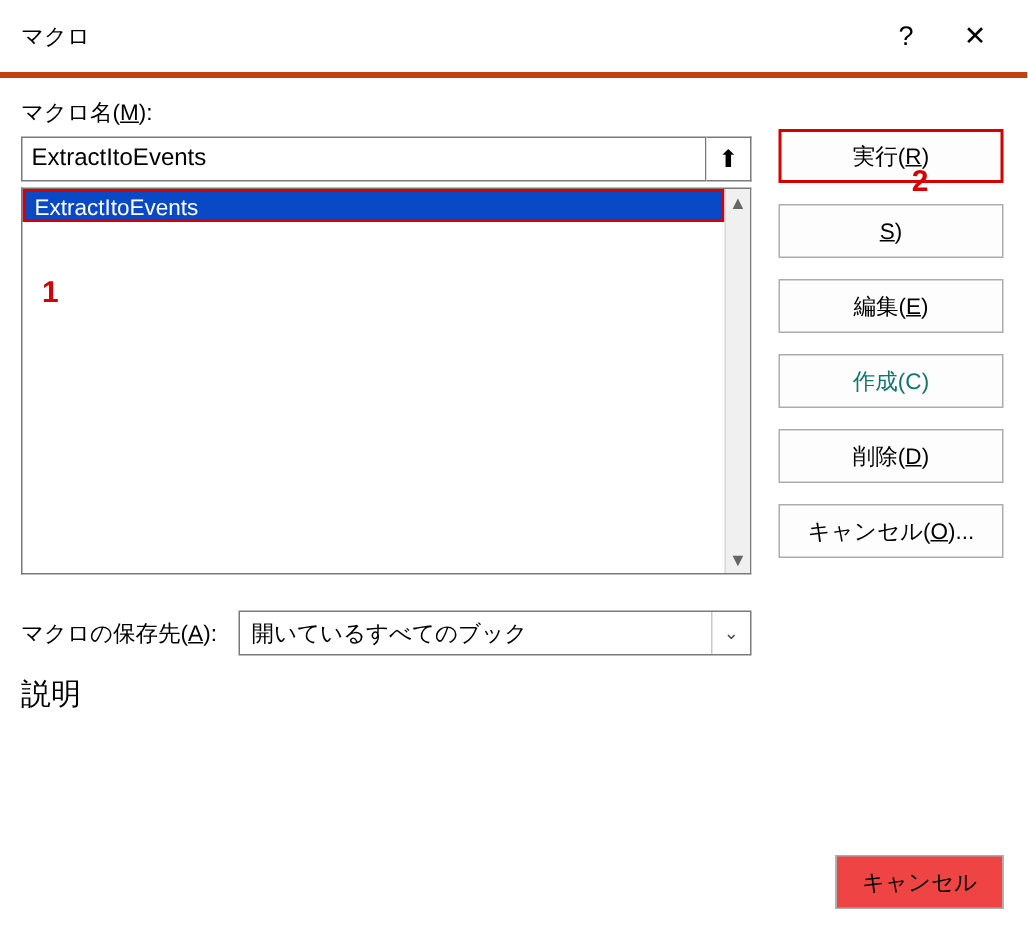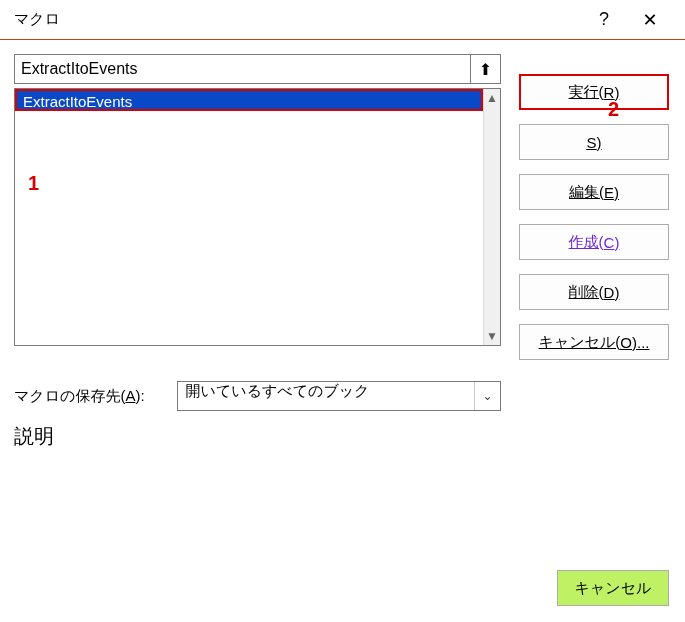--- a/index.html
+++ b/index.html
@@ -6,25 +6,25 @@
   body {
     font-family: "Yu Gothic UI", "Meiryo", sans-serif;
     font-size: 15px;
     background: #fff;
     width: 685px;
     height: 622px;
     position: relative;
     color: #000;
   }
   .titlebar {
-    height: 40px;
+    height: 52px;
     display: flex;
     align-items: center;
     padding: 0 12px 0 14px;
-    border-bottom: 1px solid #c2410c;
+    border-bottom: 4px solid #c2410c;
   }
   .titlebar .title { flex: 1; font-size: 15px; }
   .titlebar .help {
     width: 46px; text-align: center; font-size: 18px;
   }
   .titlebar .close {
     width: 46px; text-align: center; font-size: 18px;
   }
   .content { padding: 14px 16px 0 14px; position: relative; }
   .row-top { display: flex; align-items: flex-start; }
@@ -65,63 +65,65 @@
   .annot {
     position: absolute; color: #d80000; font-weight: bold; font-size: 20px;
   }
   .annot-1 { left: 28px; top: 132px; }
   .annot-2 { right: 66px; top: 58px; }
   .btn {
     height: 36px; border: 1px solid #adadad; background: #fdfdfd;
     font-size: 15px; font-family: inherit;
     display: flex; align-items: center; justify-content: center;
     cursor: pointer;
-    text-decoration: underline;
   }
-  .btn.disabled { color: #6d28d9; }
+  .btn.disabled { color: #0f766e; }
   .btn.hl { border: 2px solid #d80000; }
   .btn .u { text-decoration: underline; }
-  .lower { display: flex; align-items: center; margin-top: 35px; gap: 32px; }
+  .lower { display: flex; align-items: center; margin-top: 24px; gap: 14px; }
   .select {
     position: relative; flex: 1; max-width: 352px;
     height: 30px; border: 1px solid #7a7a7a;
-    display: flex; align-items: flex-start; padding: 0 8px;
+    display: flex; align-items: center; padding: 0 8px;
     background: #fff;
   }
   .select .chev {
     position: absolute; right: 0; top: 0; bottom: 0; width: 26px;
     border-left: 1px solid #c8c8c8;
     display: flex; align-items: center; justify-content: center;
     font-size: 12px; color: #444;
   }
   .desc-label { margin-top: 12px; font-size: 20px; }
   .cancel-row {
     position: absolute; right: 16px; bottom: 16px;
   }
   .cancel-btn {
     width: 112px; height: 36px; border: 1px solid #adadad;
-    background: #bef264; font-size: 15px; font-family: inherit;
+    background: #ef4444; font-size: 15px; font-family: inherit;
     display: flex; align-items: center; justify-content: center;
   }
 </style>
 </head>
 <body>
 
 <div class="titlebar">
   <div class="title">マクロ</div>
   <div class="help">?</div>
   <div class="close">✕</div>
 </div>
 
 <div class="content">
 
   <div class="annot annot-2">2</div>
 
   <div class="row-top">
     <div class="left-col">
+      <label class="label">
+        <span>マクロ名(</span><span class="u">M</span><span>):</span>
+      </label>
       <div class="name-row">
         <input class="name-input" type="text" value="ExtractItoEvents" style="">
         <div class="arrow-btn">⬆</div>
       </div>
       <div class="listbox">
         <div class="list-item">ExtractItoEvents</div>
         <div class="list-scroll">
           <div class="sbtn">▲</div>
           <div class="sbtn">▼</div>
         </div>

